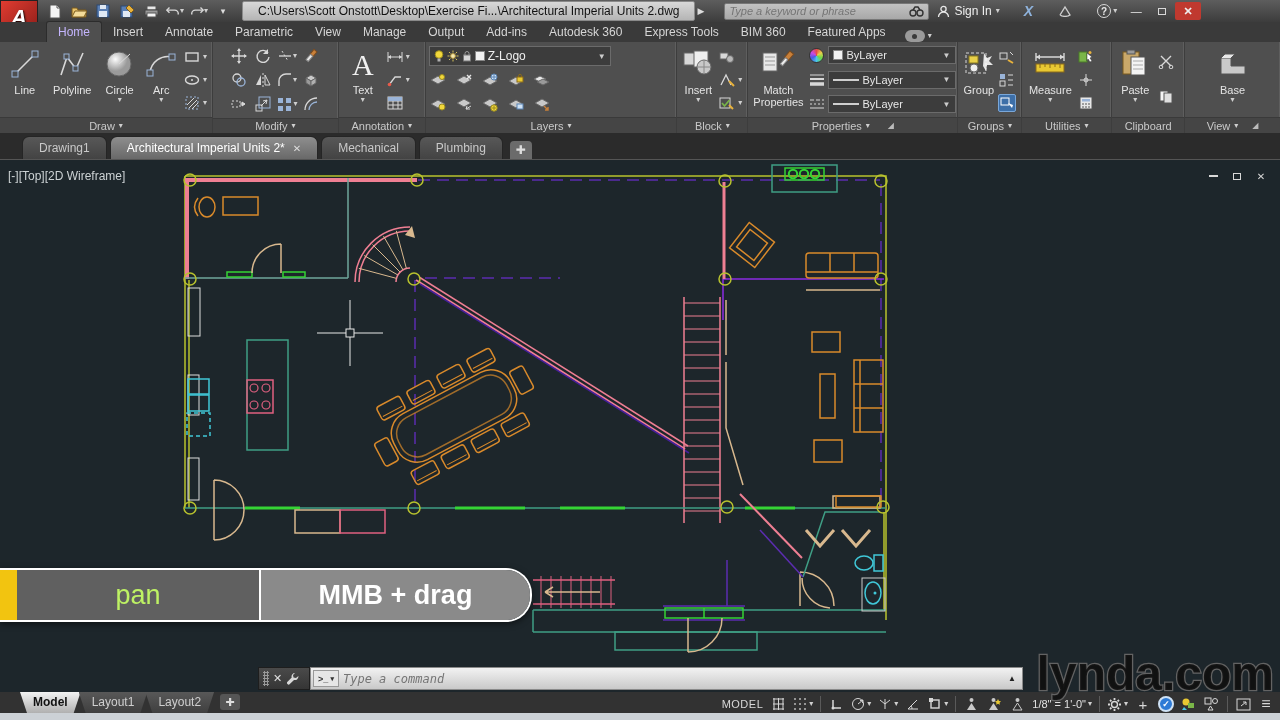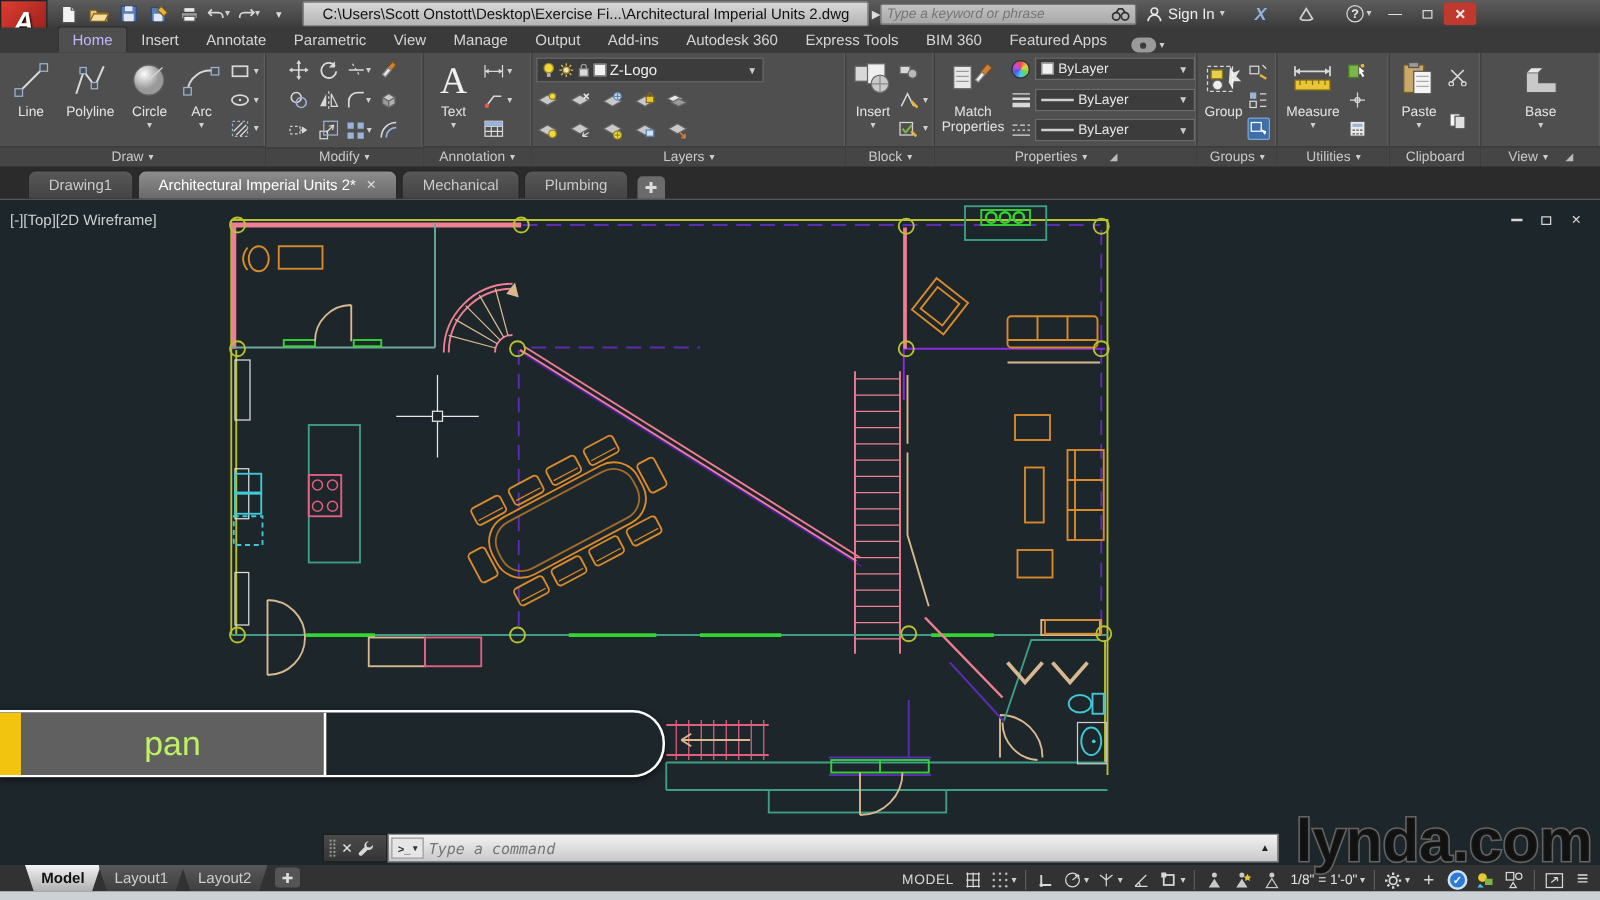--- a/index.html
+++ b/index.html
@@ -9,21 +9,21 @@
   .chev{font-size:8px;color:#cfcfcf;line-height:1}
   
   .titlebar{position:absolute;top:0;left:0;width:1280px;height:22px;background:linear-gradient(#5d5d5d,#3c3c3c);display:flex;align-items:center;z-index:60}
   .acad-logo{position:absolute;top:0;left:0;width:38px;height:36px;background:linear-gradient(135deg,#e03c31,#8c1d18);display:flex;align-items:center;justify-content:center;z-index:70;border:1px solid #222}
   .acad-logo .a{color:#fff;font-weight:bold;font-size:22px;font-style:italic;text-shadow:1px 1px 2px #000}
   .acad-logo .dd{position:absolute;right:1px;bottom:2px;font-size:7px;color:#eee}
   .qat{display:flex;align-items:center;gap:6px;margin-left:46px}
   .qbtn{width:18px;height:17px;display:flex;align-items:center;justify-content:center;border-radius:2px}
   .path-strip{margin-left:10px;background:linear-gradient(#d8d8d8,#b5b5b5);color:#111;border-radius:2px;padding:2px 15px;font-size:12px;white-space:nowrap;border:1px solid #8a8a8a}
   .path-next{color:#ddd;font-size:9px;margin-left:2px}
-  .search-box{margin-left:0;display:flex;align-items:center;background:linear-gradient(#c2c2c2,#a8a8a8);border:1px solid #777;border-radius:2px;height:17px;width:205px;padding:0 4px}
+  .search-box{margin-left:20px;display:flex;align-items:center;background:linear-gradient(#c2c2c2,#a8a8a8);border:1px solid #777;border-radius:2px;height:17px;width:205px;padding:0 4px}
   .search-box input{flex:1;border:none;background:transparent;font-style:italic;font-size:11px;color:#444;outline:none;font-family:"Liberation Sans",sans-serif}
   .tb-right{display:flex;align-items:center;gap:24px;margin-left:8px}
   .signin{display:flex;align-items:center;gap:4px;color:#eee;font-size:12px}
   .winbtns{display:flex;margin-left:6px;height:18px}
   .winbtn{width:26px;height:18px;display:flex;align-items:center;justify-content:center;color:#eee;font-size:11px}
   .winbtn.close{background:#c0392f;border-radius:2px;font-weight:bold}
   
   .ribtabs{position:absolute;top:22px;left:0;width:1280px;height:20px;background:#3a3a3a;display:flex;align-items:flex-end;padding-left:46px;z-index:60}
   .rtab{padding:3px 11px;color:#d6d6d6;font-size:12px;white-space:nowrap}
   .rtab.active{background:#4f4f4f;color:#c4b5fd;border-radius:3px 3px 0 0;border:1px solid #2c2c2c;border-bottom:none}
@@ -968,20 +968,21 @@
 
     <g stroke="#e8e8e8" stroke-width="1" fill="none">
       <path d="M317 173 H346 M354 173 H383 M350 140 V169 M350 177 V206"></path>
       <rect x="346" y="169" width="8" height="8"></rect>
     </g>
   </svg>
 
   <div class="callout">
     <div class="co-accent"></div>
     <div class="co-dark">pan</div>
+    <div class="co-light">MMB + drag</div>
   </div>
 </div>
 
 <div class="cmdbar">
   <div class="cmd-handle">
     <span class="grip"></span>
     <span style="font-size:11px">✕</span>
     <svg width="13" height="13" viewBox="0 0 13 13">
         <path d="M9 1 a3.5 3.5 0 0 0 -3.3 4.6 L1.5 9.8 a1.6 1.6 0 0 0 2.3 2.3 L8 7.9 A3.5 3.5 0 0 0 12.4 4 L10 6 L7.5 5.5 L7 3 Z" fill="#d8d8d8"></path>
       </svg>

